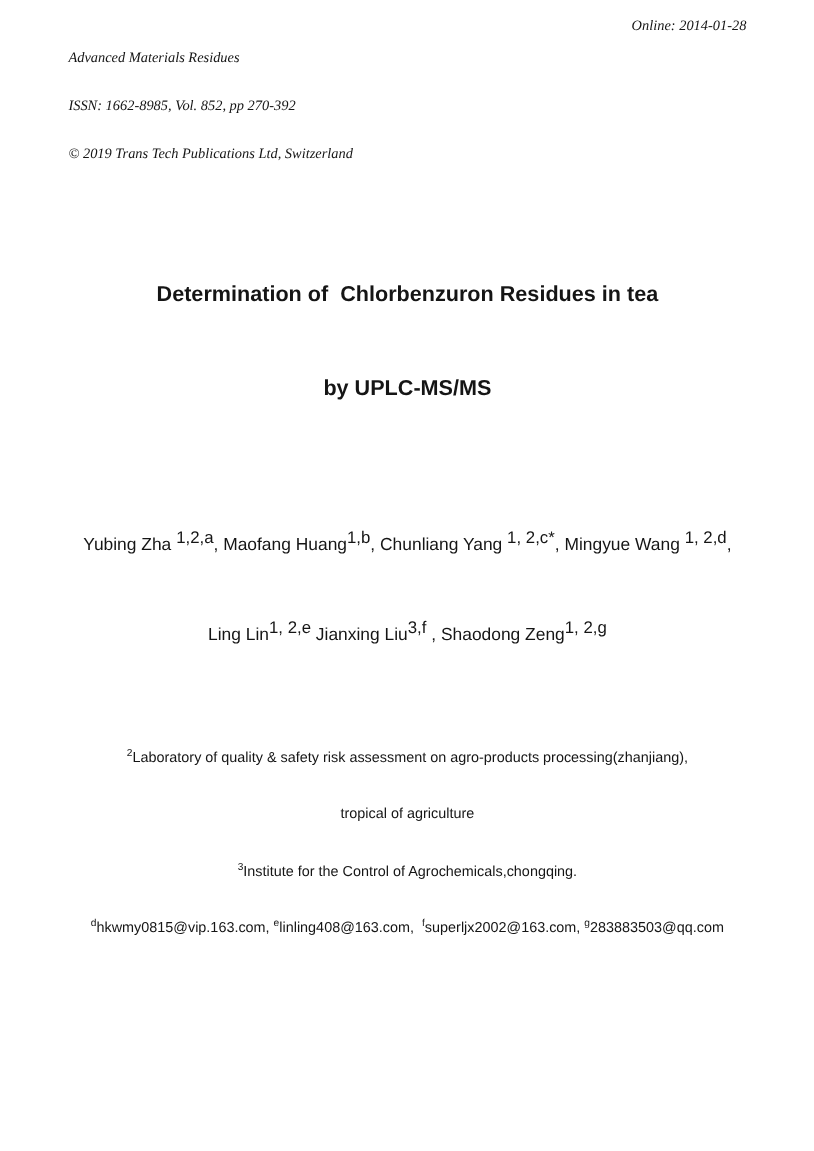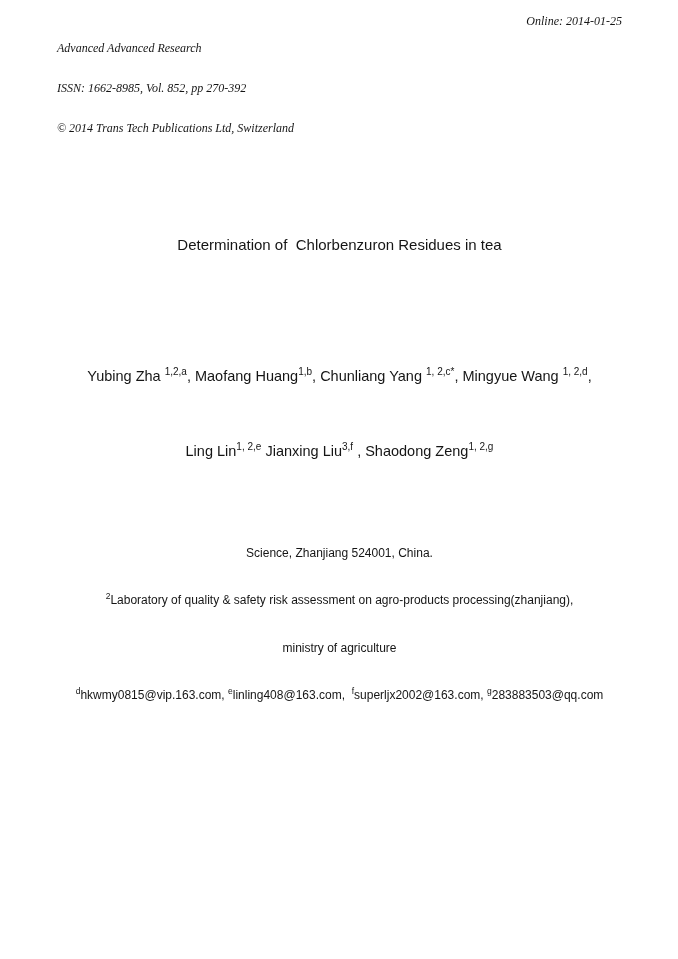--- a/index.html
+++ b/index.html
@@ -18,64 +18,65 @@
     font-family:"Liberation Serif",serif;
     font-style:italic;font-size:12px;line-height:13.4px;
     white-space:pre-wrap;
   }
   .jheader .hl{min-width:0;}
   
   .title{
     margin-top:18px;
     text-align:center;
     font-family:"Liberation Sans",sans-serif;
-    font-weight:normal;font-size:15px;line-height:26px;
+    font-weight:bold;font-size:18px;line-height:26px;
     white-space:pre-wrap;
   }
   
   .authors{
     margin-top:4px;
     text-align:center;
     font-family:"Liberation Sans",sans-serif;
     font-size:14.5px;line-height:25px;
     white-space:pre-wrap;
   }
-  .authors sup{font-size:10px;line-height:0;}
+  .authors sup{font-size:14px;line-height:0;}
   
   .affiliations{
     text-align:center;
     font-family:"Liberation Sans",sans-serif;
     font-size:12px;line-height:15.8px;
     white-space:pre-wrap;
   }
   .affiliations sup{font-size:8.5px;line-height:0;}
 </style>
 </head>
 <body>
 
 <div class="page">
 
   <div class="jheader">
     <div class="hl">
-      <div>Advanced Advanced Research</div>
+      <div>Advanced Materials Residues</div>
       <div>ISSN: 1662-8985, Vol. 852, pp 270-392</div>
-      <div>© 2014 Trans Tech Publications Ltd, Switzerland</div>
+      <div>© 2019 Trans Tech Publications Ltd, Switzerland</div>
     </div>
-    <div class="hr">Online: 2014-01-25</div>
+    <div class="hr">Online: 2014-01-28</div>
   </div>
 
   <div class="title">
     <div>Determination of  Chlorbenzuron Residues in tea</div>
+    <div>by UPLC-MS/MS</div>
   </div>
 
   <div class="authors">
     <div>Yubing Zha <sup>1,2,a</sup>, Maofang Huang<sup>1,b</sup>, Chunliang Yang <sup>1, 2,c*</sup>, Mingyue Wang <sup>1, 2,d</sup>,</div>
     <div>Ling Lin<sup>1, 2,e</sup> Jianxing Liu<sup>3,f</sup> , Shaodong Zeng<sup>1, 2,g</sup></div>
   </div>
 
   <div class="affiliations">
-    <div>Science, Zhanjiang 524001, China.</div>
     <div><sup>2</sup>Laboratory of quality &amp; safety risk assessment on agro-products processing(zhanjiang),</div>
-    <div>ministry of agriculture</div>
+    <div>tropical of agriculture</div>
+    <div><sup>3</sup>Institute for the Control of Agrochemicals,chongqing.</div>
     <div><sup>d</sup>hkwmy0815@vip.163.com, <sup>e</sup>linling408@163.com,  <sup>f</sup>superljx2002@163.com, <sup>g</sup>283883503@qq.com</div>
   </div>
 
 </div>
 
 </body></html>

